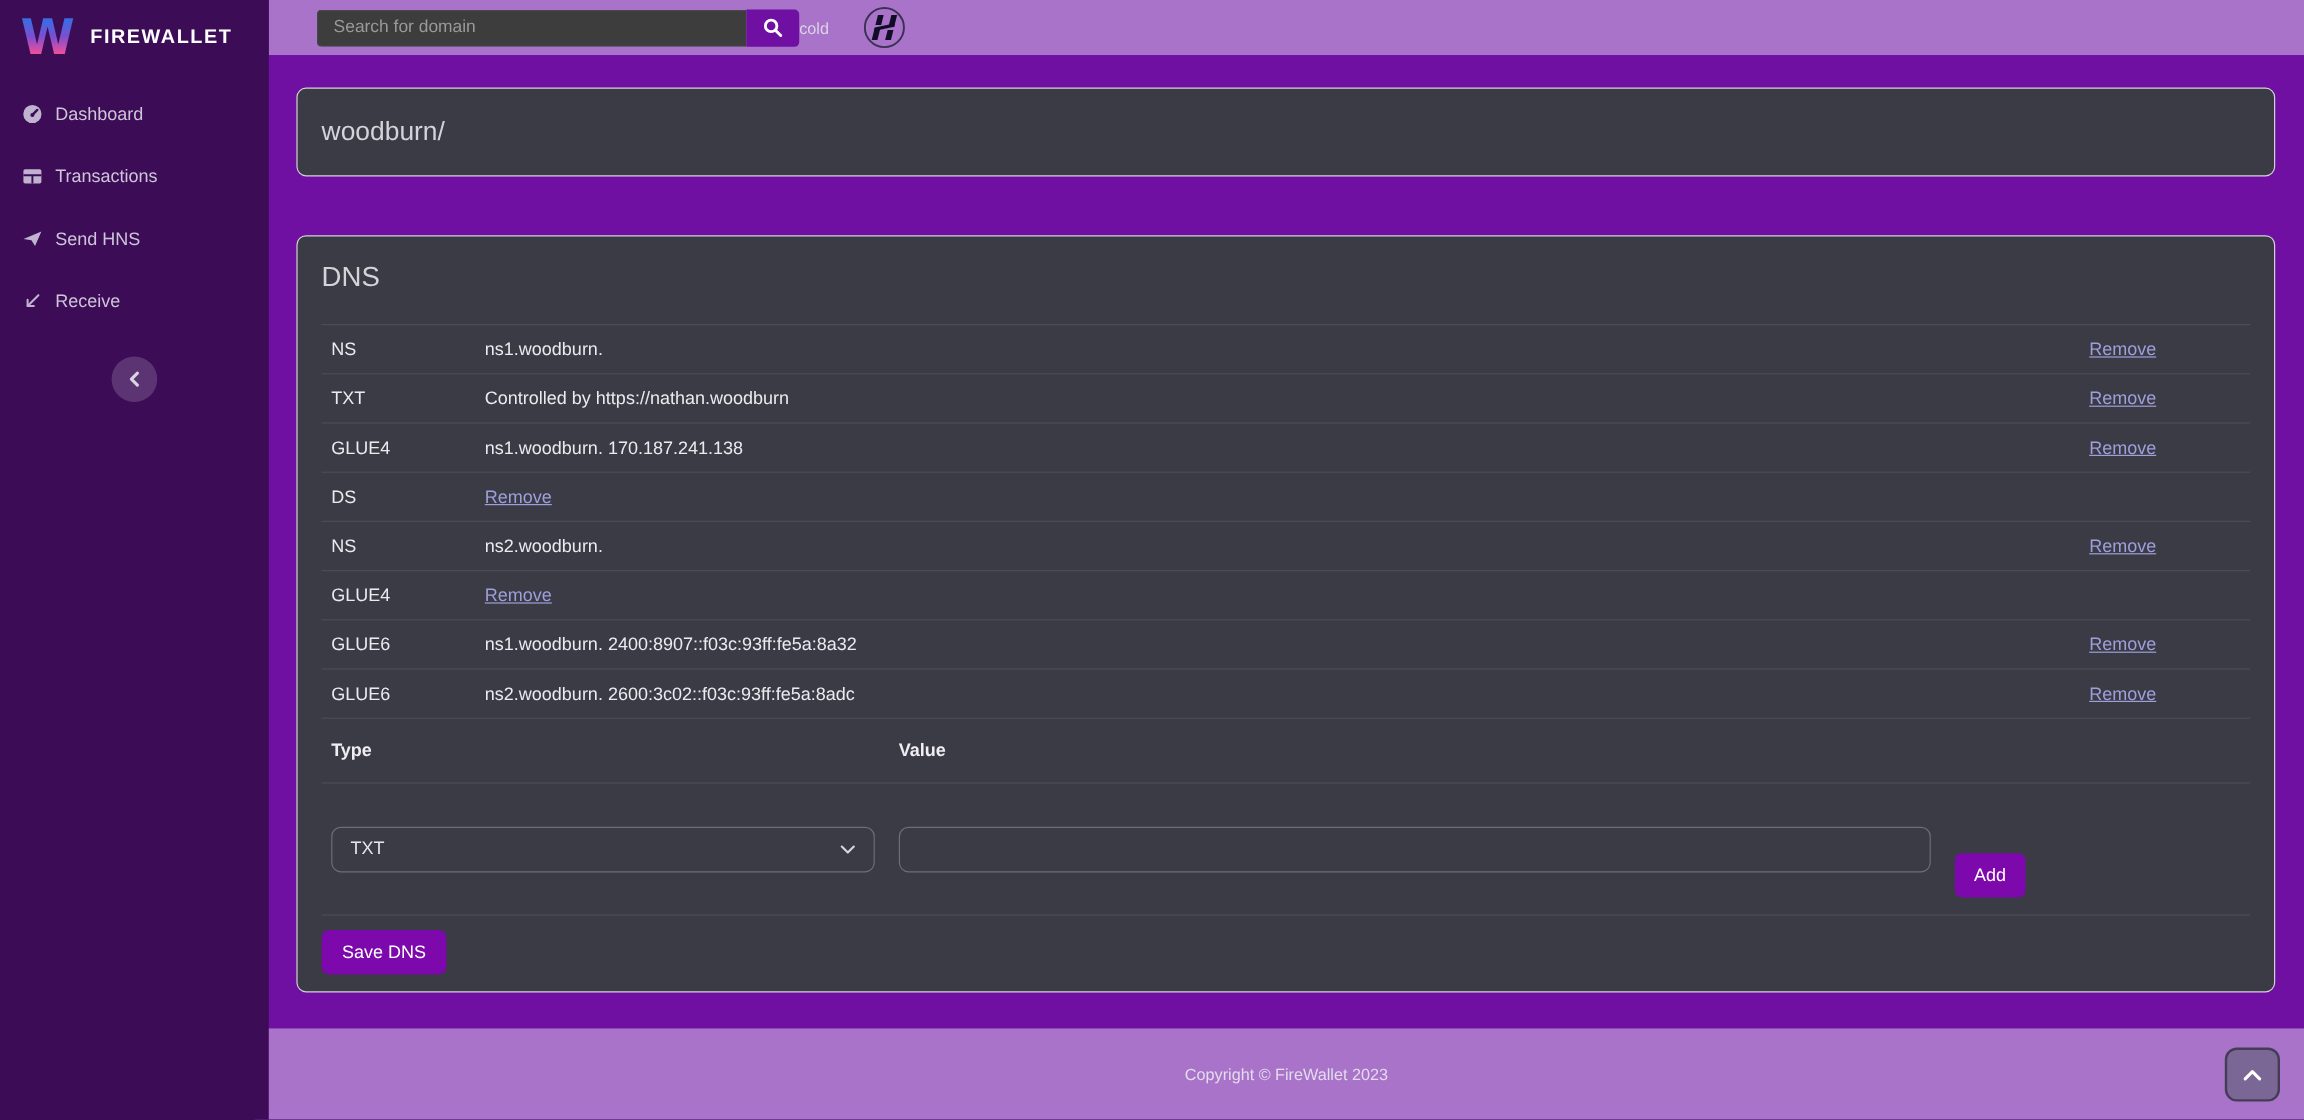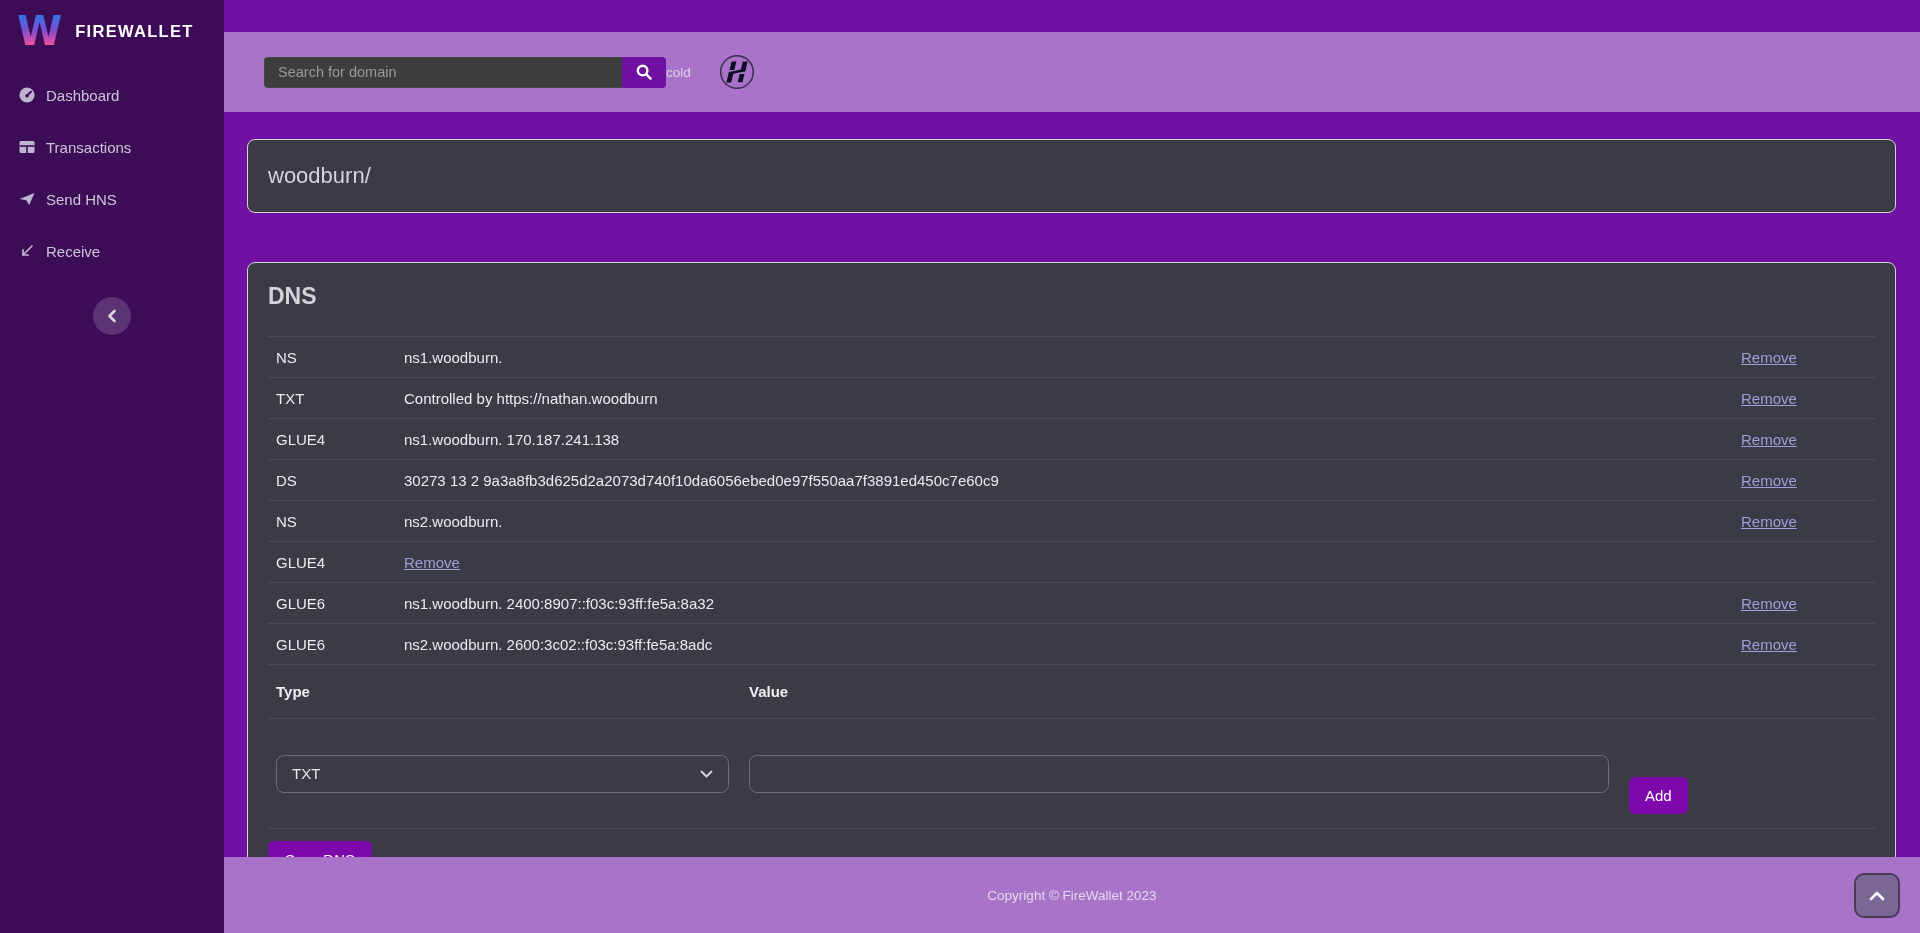--- a/index.html
+++ b/index.html
@@ -34,41 +34,41 @@
   .menu{padding:16px 0 0 18px;}
   .menu-item{display:flex;align-items:center;gap:10px;height:34px;margin-bottom:18px;
     color:#cdc5d8;font-size:15px;cursor:pointer;text-decoration:none;}
   .mi-icon{width:18px;height:18px;display:flex;align-items:center;justify-content:center;}
   .collapse-btn{position:absolute;left:93px;top:297px;width:38px;height:38px;border-radius:50%;
     background:rgba(255,255,255,0.17);border:none;display:flex;align-items:center;justify-content:center;cursor:pointer;}
 
   
   .main{flex:1;display:flex;flex-direction:column;min-width:0;}
 
-  .topbar{height:80px;flex-shrink:0;background:var(--bar-bg);display:flex;align-items:center;
-    padding:0 33px 0 40px;margin-top:32px;}
+  .topbar{height:46px;flex-shrink:0;background:var(--bar-bg);display:flex;align-items:center;
+    padding:0 33px 0 40px;}
   .search-group{display:flex;height:31px;}
   .search-input{width:358px;height:31px;background:#3d3d3d;border:1px solid #474747;border-right:none;
     border-radius:4px 0 0 4px;color:#dddddd;padding:0 13px;font-size:14.5px;outline:none;
     font-family:inherit;}
   .search-input::placeholder{color:#9a9a9a;}
   .search-btn{width:44px;height:31px;background:#6f10a2;border:none;border-radius:0 4px 4px 0;
     display:flex;align-items:center;justify-content:center;cursor:pointer;}
   .sync{flex:1;text-align:center;color:#e9e2f2;font-size:15px;}
   .wallet{display:flex;align-items:center;gap:28px;color:#dcd4e6;font-size:13.5px;}
   .hns-badge{width:36px;height:36px;display:flex;align-items:center;justify-content:center;cursor:pointer;}
 
   .content{flex:1;background:var(--main-bg);padding:27px 24px 0 23px;overflow:hidden;}
 
   .card{background:var(--card-bg);border:1px solid var(--card-border);border-radius:8px;}
   .domain-card{height:74px;display:flex;align-items:center;padding-left:20px;margin-bottom:49px;}
   .domain-title{margin:0;color:#d3d4d8;font-size:22px;font-weight:normal;}
 
   .dns-card{padding:18px 20px 14px;}
-  .dns-heading{margin:0;color:#d3d4d8;font-size:23px;font-weight:bold;height:55px;line-height:30px;}
+  .dns-heading{margin:0;color:#d3d4d8;font-size:23px;font-weight:normal;height:55px;line-height:30px;}
 
   .dns-row{display:grid;grid-template-columns:128px 1fr 134px;align-items:center;height:41px;
     border-top:1px solid var(--row-line);padding-left:8px;color:var(--text-light);font-size:15px;}
   .remove-link{color:var(--link);text-decoration:underline;cursor:pointer;}
 
   .form-header{display:flex;align-items:center;height:54px;border-top:1px solid var(--row-line);
     padding-left:8px;color:#f0eef3;font-size:15px;font-weight:bold;}
   .th-type{width:473px;}
   .form-row{display:flex;align-items:center;gap:20px;border-top:1px solid var(--row-line);
     border-bottom:1px solid var(--row-line);padding:14px 0 14px 8px;}
@@ -203,21 +203,20 @@
   </div>
 
   <div class="dns-row">
     <div>GLUE4</div>
     <div>ns1.woodburn. 170.187.241.138</div>
     <div><a class="remove-link">Remove</a></div>
   </div>
 
   <div class="dns-row">
     <div>DS</div>
-    <div>30273 13 2 9a3a8fb3d625d2a2073d740f10da6056ebed0e97f550aa7f3891ed450c7e60c9</div>
     <div><a class="remove-link">Remove</a></div>
   </div>
 
   <div class="dns-row">
     <div>NS</div>
     <div>ns2.woodburn.</div>
     <div><a class="remove-link">Remove</a></div>
   </div>
 
   <div class="dns-row">

